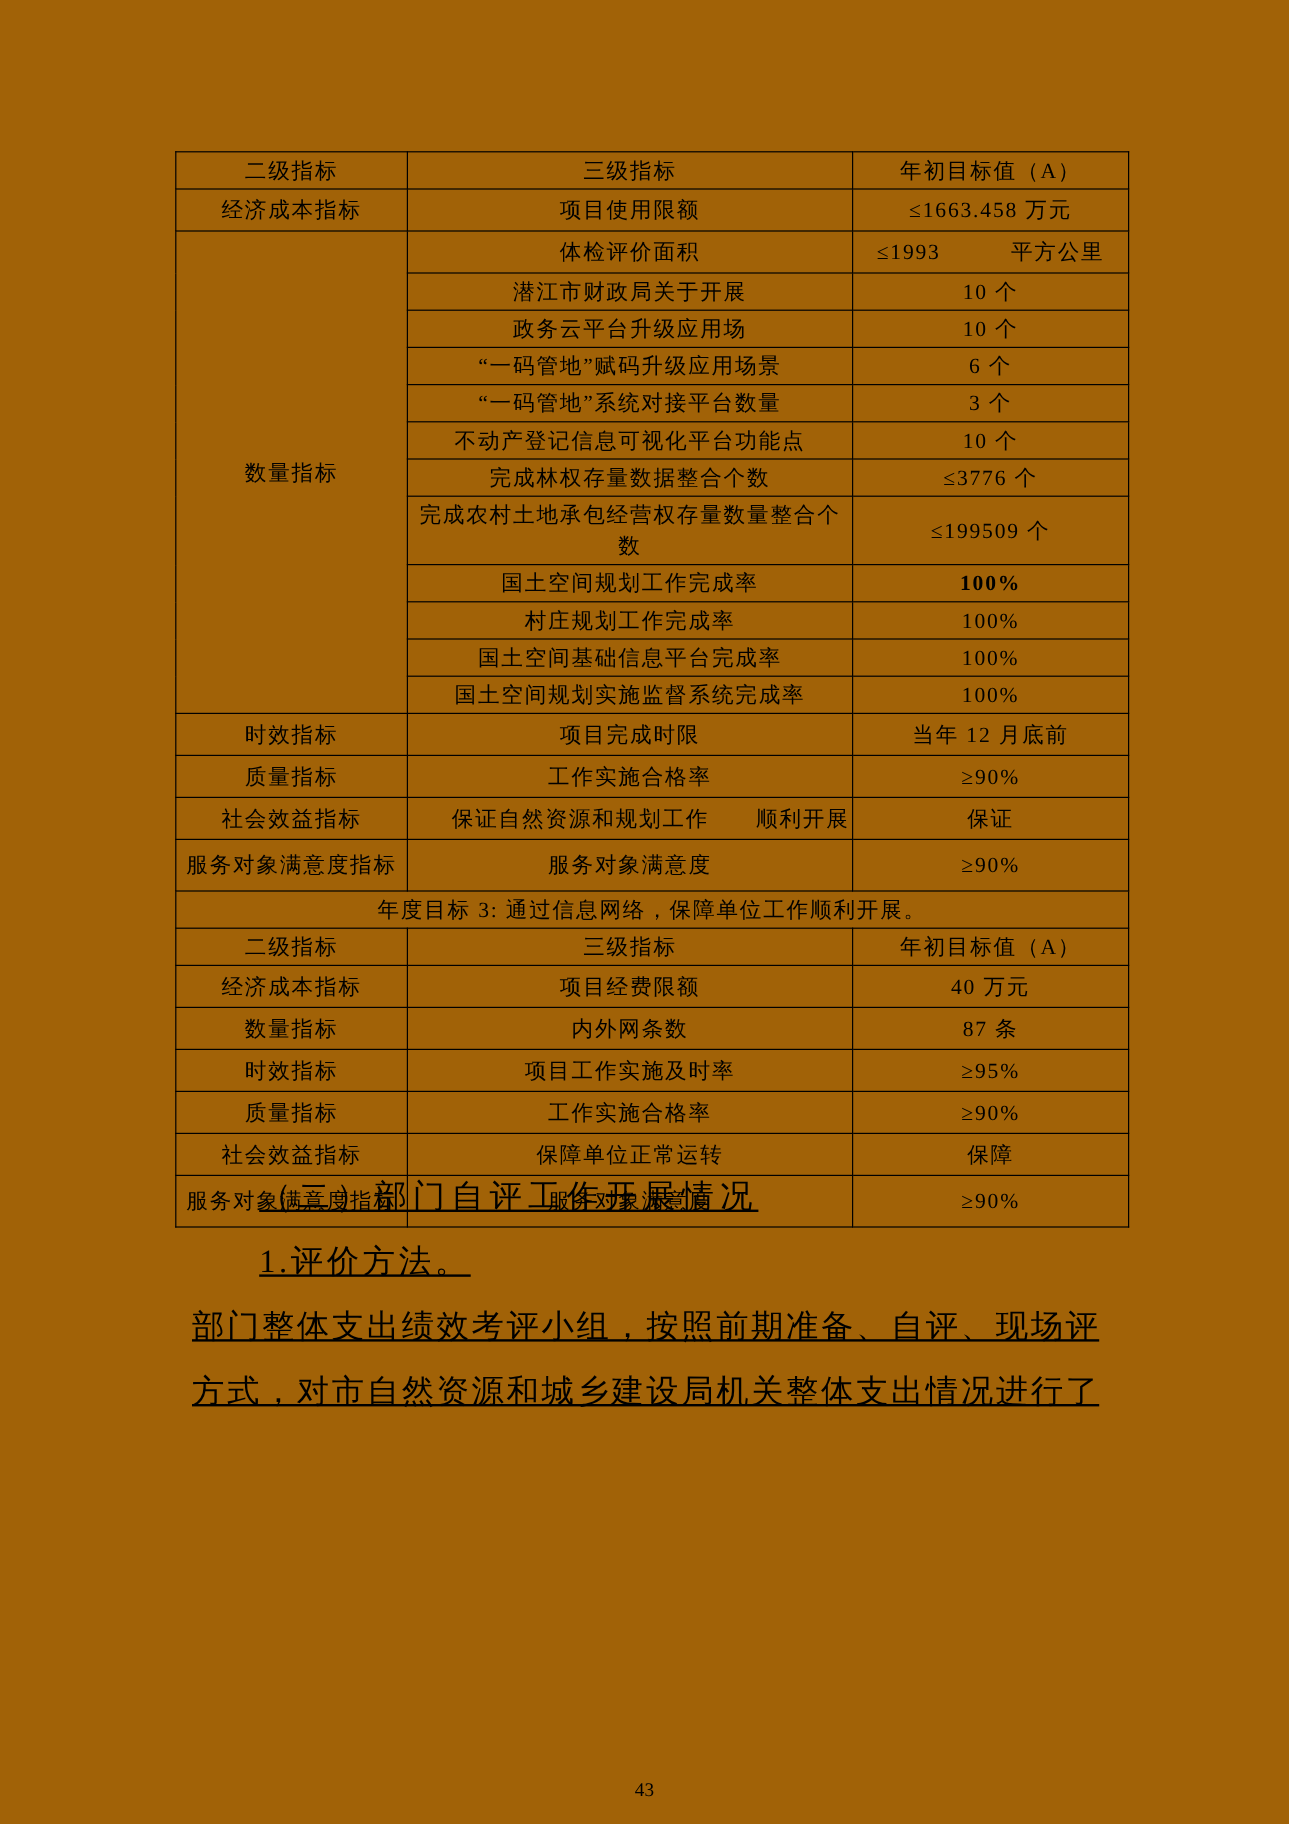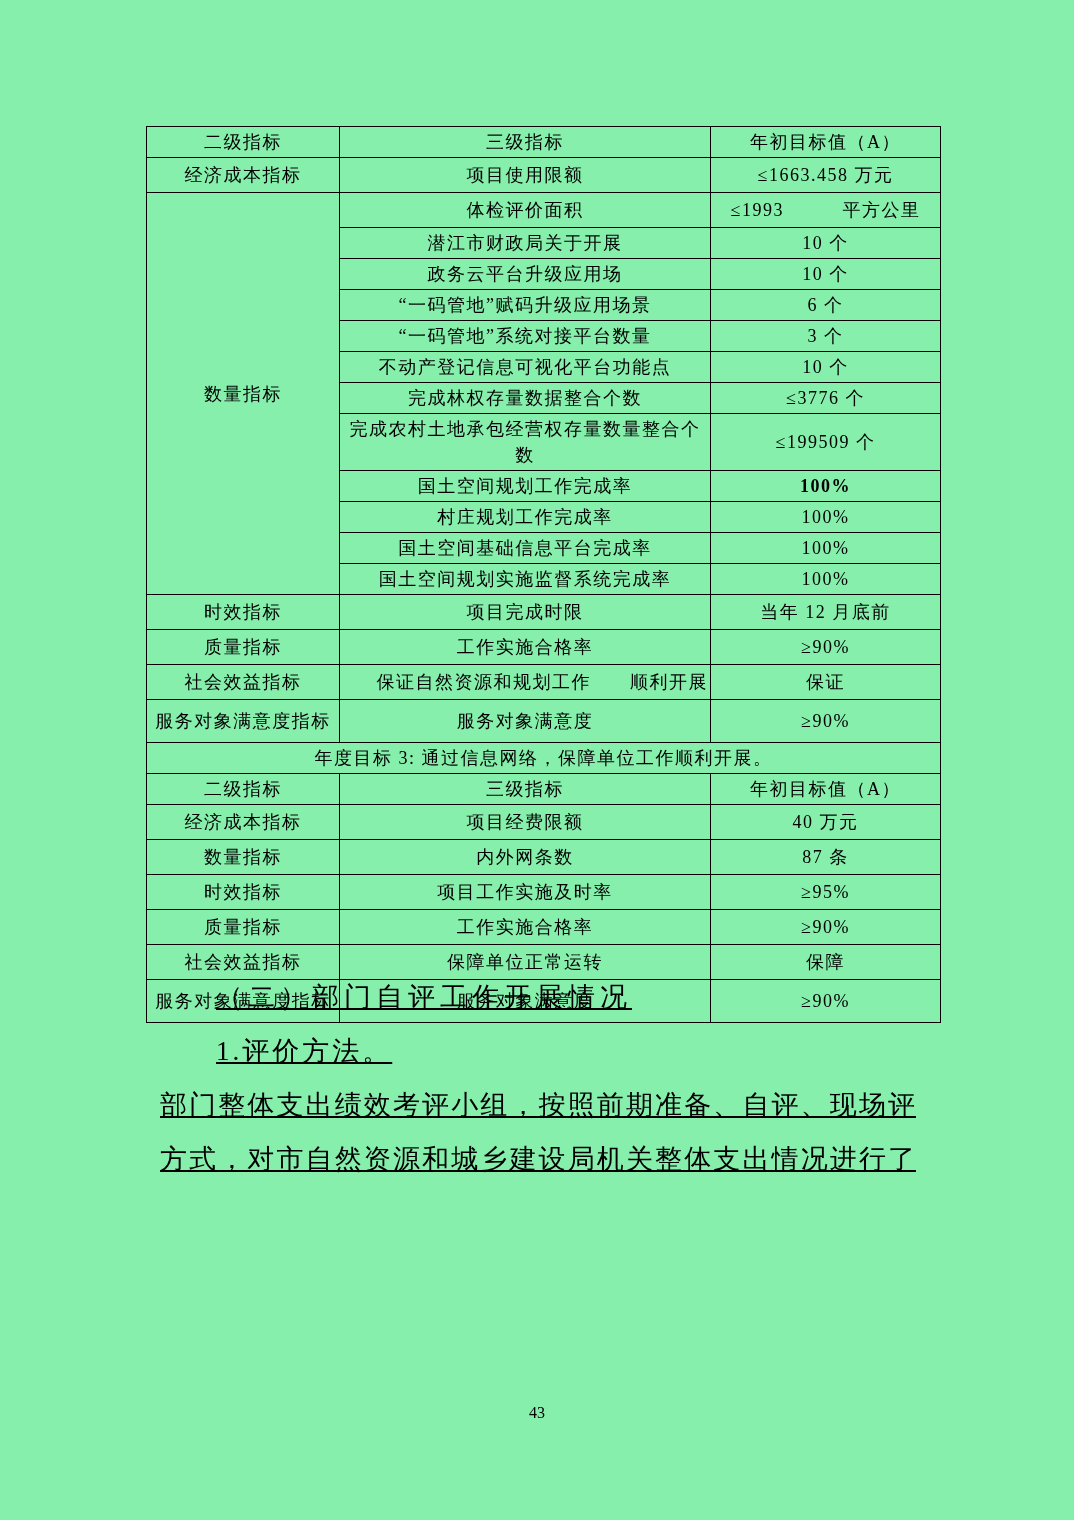--- a/index.html
+++ b/index.html
@@ -6,21 +6,21 @@
     margin: 0;
     padding: 0;
     background: #ffffff;
     color: #000000;
     font-family: "Liberation Serif", "DejaVu Serif", serif;
   }
   .page {
     position: relative;
     width: 1074px;
     height: 1520px;
-    background: #86efac;
+    background: #a16207;
     overflow: hidden;
   }
   
   table.indicators {
     position: absolute;
     left: 146px;
     top: 126px;
     width: 794px;
     border-collapse: collapse;
     table-layout: fixed;
@@ -66,21 +66,21 @@
   }
   .pline {
     letter-spacing: 1px;
     text-align: justify;
     text-align-last: justify;
   }
   .pline.indent { text-indent: 56px; }
   
   .page-num {
     position: absolute;
-    top: 1404px;
+    top: 1484px;
     left: 0;
     width: 1074px;
     text-align: center;
     font-size: 16px;
   }
 </style>
 </head>
 <body>
 
 <div class="page">

